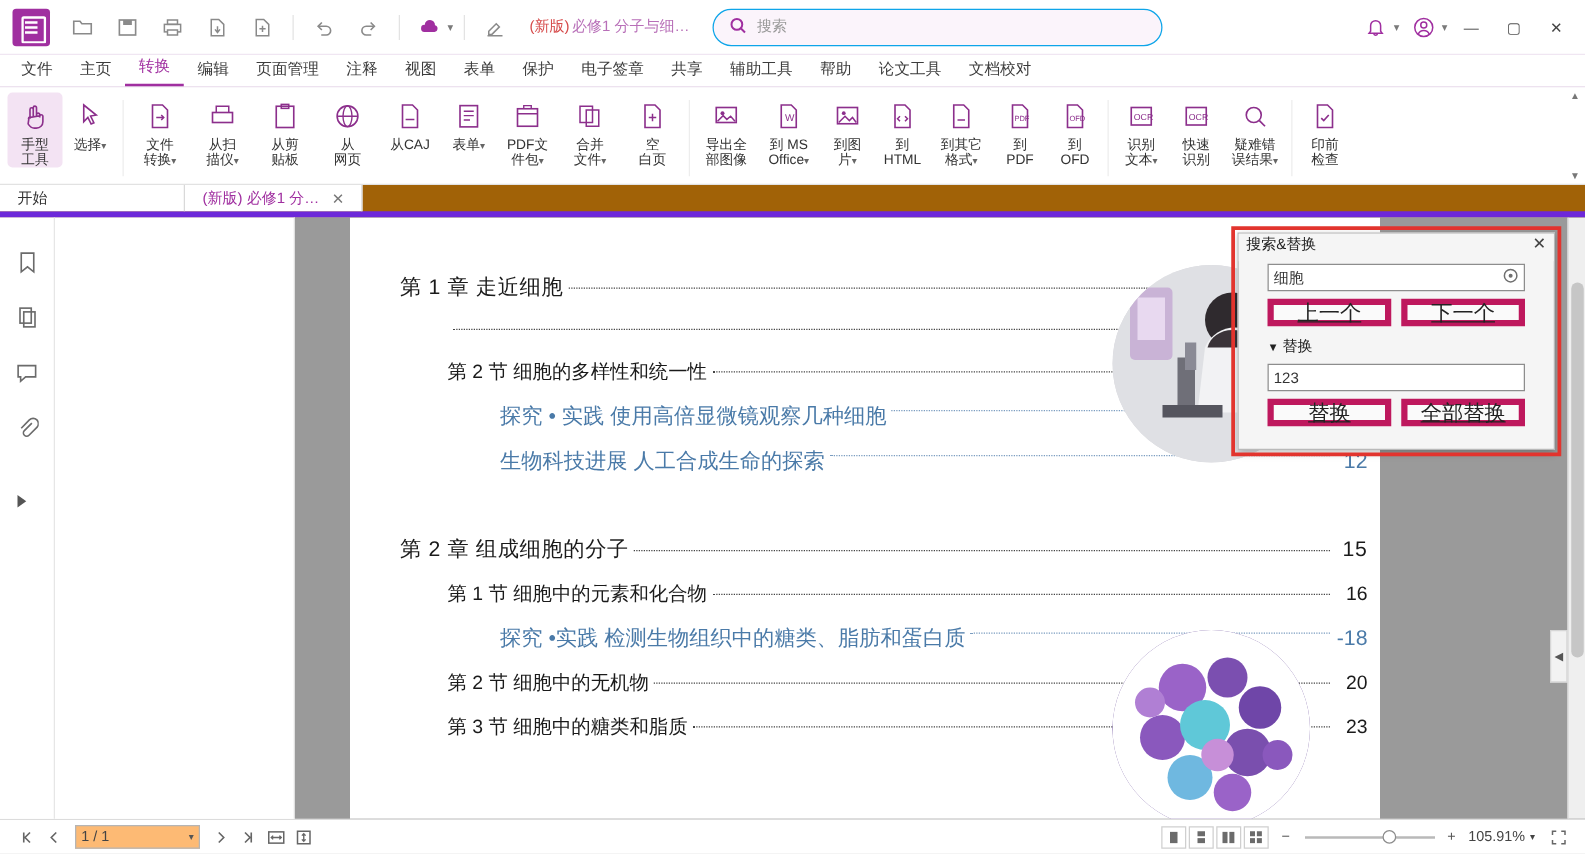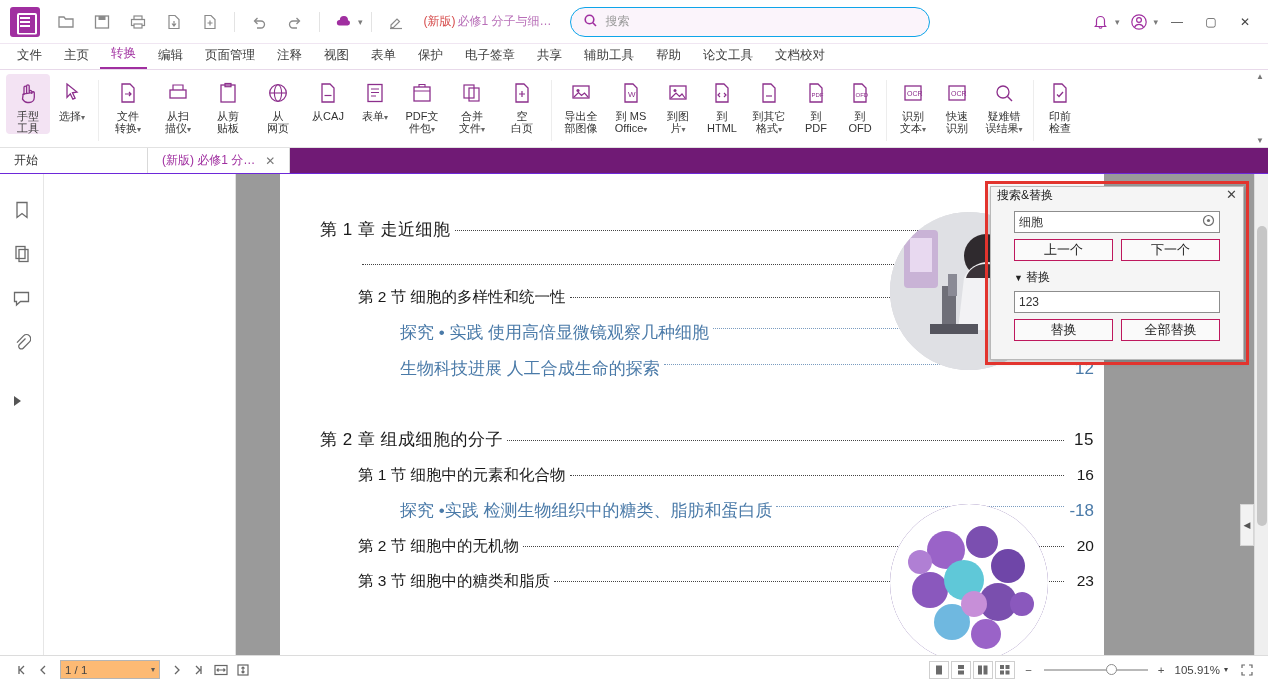--- a/index.html
+++ b/index.html
@@ -77,22 +77,22 @@
   .rb.sel { background:#f3e3f3; border-radius:4px;}
   .rb .lbl .car { font-size:8px; color:#666; }
   .ribbon-sep { width:1px; align-self:stretch; background:#ededed; margin:6px 4px; }
   .ribbon-scroll {
     position:absolute; right:2px; top:0; bottom:0; width:12px;
     display:flex; flex-direction:column; justify-content:space-between; align-items:center;
     color:#777; font-size:8px; padding:2px 0;
   }
   
   .tabstrip {
-    height:26px; background:#701a75; display:flex; align-items:stretch;
-    border-bottom:1px solid #6d28d9;
+    height:26px; background:#a16207; display:flex; align-items:stretch;
+    border-bottom:5px solid #6d28d9;
   }
   .tab {
     display:flex; align-items:center; padding:0 14px; font-size:12px;
     border-right:1px solid #d9d9d9; color:#333; background:#f7f7f7;
   }
   .tab.start { width:148px; background:#fff; }
   .tab.active { background:#fff; color:#a02fa0; }
   .tab .x { margin-left:10px; color:#777; font-size:12px;}
   
   .workspace { display:flex; height:calc(683px - 44px - 26px - 78px - 26px - 28px); }
@@ -156,22 +156,22 @@
   .finddlg .hd .x { margin-left:auto; color:#444; font-size:13px;}
   .finddlg .bd { padding:2px 23px 10px; }
   .finp {
     height:22px; border:1px solid #8d8d8d; background:#fff; display:flex; align-items:center;
     padding:0 4px; font-size:12px; color:#333; margin-bottom:6px;
   }
   .finp .txt{flex:1;}
   .finp .gl { color:#6f6f6f; }
   .btnrow { display:flex; gap:8px; margin-bottom:8px;}
   .fbtn {
-    flex:1; height:22px; border:1px solid #be185d; background:#fafafa;
-    font-size:13px; color:#222; display:flex; align-items:center; justify-content:center;
+    flex:1; height:22px; border:5px solid #be185d; background:#fafafa;
+    font-size:17px; color:#222; display:flex; align-items:center; justify-content:center;text-decoration:underline;
   }
   .replhdr { font-size:12px; color:#222; margin:2px 0 5px; display:flex; align-items:center; }
   .replhdr .tri { margin-right:3px; font-size:9px;}
   
   .statusbar {
     height:28px; background:#fff; border-top:1px solid #dcdcdc;
     display:flex; align-items:center; padding:0 10px; font-size:11.5px; color:#444;
   }
   .sb-icon { width:22px; height:22px; display:flex; align-items:center; justify-content:center; color:#666;}
   .pagebox {

